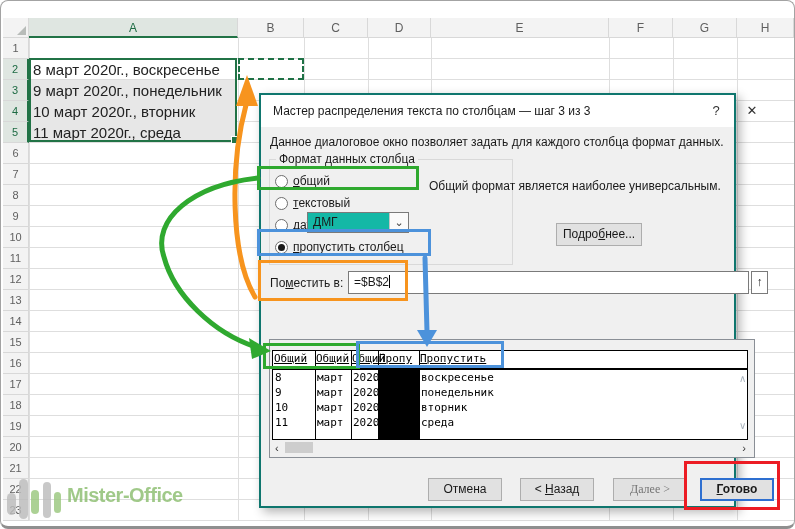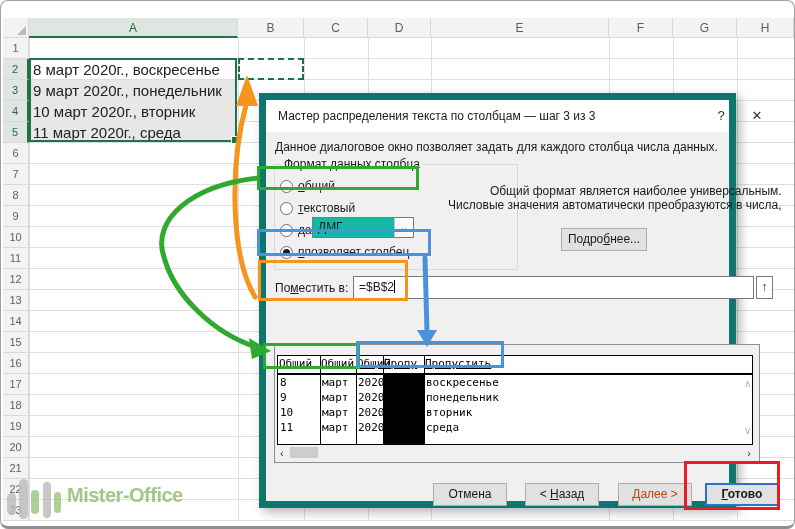--- a/index.html
+++ b/index.html
@@ -19,38 +19,38 @@
   .selfill{position:absolute;left:30px;top:79px;width:205px;height:62px;background:#e7e7e7;}
   .selbox{position:absolute;left:28px;top:57px;width:208px;height:84px;border:2px solid #217346;box-sizing:border-box;}
   .selbox .handle{position:absolute;right:-4px;bottom:-4px;width:6px;height:6px;background:#217346;border:1px solid #fff;}
   .celltext{position:absolute;left:32px;width:200px;height:21px;font-size:15px;color:#222;line-height:21px;white-space:nowrap;}
   .ants{position:absolute;left:237px;top:57px;width:66px;height:22px;border:2px dashed #1e7145;box-sizing:border-box;}
   
   .wm{position:absolute;left:4px;top:472px;width:220px;height:52px;opacity:.82;z-index:5;}
   .wmbar{position:absolute;border-radius:5px;}
   .wmtext{position:absolute;left:62px;top:11px;font-size:20px;font-weight:bold;letter-spacing:-0.5px;}
   
-  .dlg{position:absolute;left:258px;top:92px;width:477px;height:415px;background:#f0f0f0;border:7px solid #0f766e;box-shadow:4px 4px 10px rgba(0,0,0,.30);z-index:10;box-sizing:border-box;font-size:12px;color:#1a1a1a;}
+  .dlg{position:absolute;left:258px;top:92px;width:477px;height:415px;background:#f0f0f0;border:2px solid #0f766e;box-shadow:4px 4px 10px rgba(0,0,0,.30);z-index:10;box-sizing:border-box;font-size:12px;color:#1a1a1a;}
   .dlg .titlebar{position:absolute;left:0;top:0;width:100%;height:32px;background:#fff;}
   .dlg .title{position:absolute;left:12px;top:0;line-height:32px;font-size:12px;white-space:nowrap;}
   .dlg .help{position:absolute;left:446px;top:0;width:18px;text-align:center;line-height:32px;font-size:13px;color:#333;}
   .dlg .close{position:absolute;left:481px;top:0;width:20px;text-align:center;line-height:32px;font-size:13px;color:#333;}
   .dlg .intro{position:absolute;left:9px;top:40px;white-space:nowrap;}
   .grp{position:absolute;left:8px;top:64px;width:244px;height:106px;border:1px solid #d9d9d9;box-sizing:border-box;}
   .grp .glabel{position:absolute;left:6px;top:-8px;background:#f0f0f0;padding:0 3px;white-space:nowrap;}
   .radio{position:absolute;left:14px;width:13px;height:13px;border:1px solid #6e6e6e;border-radius:50%;background:#fff;box-sizing:border-box;}
   .radio.on:after{content:"";position:absolute;left:2px;top:2px;width:7px;height:7px;border-radius:50%;background:#1a1a1a;}
   .rlabel{position:absolute;left:32px;white-space:nowrap;}
   .ak{text-decoration:underline;}
   .combo{position:absolute;left:46px;top:117px;width:102px;height:21px;background:#14b8a6;border:1px solid #7a7a7a;box-sizing:border-box;}
   .combo .val{position:absolute;left:5px;top:0;line-height:19px;}
   .combo .dd{position:absolute;right:0;top:0;width:18px;height:19px;border-left:1px solid #c5c5c5;background:#fafafa;text-align:center;line-height:18px;color:#444;font-size:11px;}
-  .info{position:absolute;left:182px;top:84px;line-height:14px;white-space:nowrap;text-align:right;}
+  .info{position:absolute;left:168px;top:84px;line-height:14px;white-space:nowrap;}
   .btn{position:absolute;height:23px;background:#e1e1e1;border:1px solid #adadad;box-sizing:border-box;text-align:center;line-height:21px;font-size:12px;color:#1a1a1a;}
-  .btn.dis{color:#c2410c;}
+  .btn.dis{color:#737373;font-family:Liberation Serif, serif;}
   .btn.def{border:2px solid #2e6fd0;line-height:19px;font-weight:bold;}
   .morebtn{left:295px;top:128px;width:86px;}
   .destlabel{position:absolute;left:9px;top:181px;white-space:nowrap;}
   .destinput{position:absolute;left:87px;top:176px;width:401px;height:23px;background:#fff;border:1px solid #7a7a7a;box-sizing:border-box;line-height:21px;padding-left:5px;font-size:12px;}
   .caret{display:inline-block;width:1px;height:13px;background:#000;vertical-align:-2px;}
   .pickbtn{position:absolute;left:490px;top:176px;width:17px;height:23px;background:#fff;border:1px solid #7a7a7a;box-sizing:border-box;text-align:center;line-height:21px;font-weight:bold;font-size:12px;}
   .pvlabel{position:absolute;left:14px;top:224px;white-space:nowrap;margin-top:47px;}
   .pvpanel{position:absolute;left:8px;top:244px;width:486px;height:119px;border:1px solid #8a8f96;background:#f0f0f0;box-sizing:border-box;}
   .pvtable{position:absolute;left:2px;top:10px;width:476px;height:90px;background:#fff;border:1px solid #000;box-sizing:border-box;font-family:"DejaVu Sans Mono",monospace;font-size:11px;color:#000;overflow:hidden;}
   .pvhdr{position:absolute;top:1px;white-space:nowrap;text-decoration:underline;z-index:3;}
@@ -143,41 +143,40 @@
       </div>
     <div class="wmtext" style="color: rgb(140, 190, 112);">Mister-Office</div>
   </div>
 
   <div class="dlg">
     <div class="titlebar">
       <span class="title">Мастер распределения текста по столбцам — шаг 3 из 3</span>
       <span class="help">?</span>
       <span class="close">✕</span>
     </div>
-    <div class="intro">Данное диалоговое окно позволяет задать для каждого столбца числа данных.</div>
+    <div class="intro">Данное диалоговое окно позволяет задать для каждого столбца формат данных.</div>
 
     <div class="grp">
       <span class="glabel">Формат данных столбца</span>
     </div>
     <span class="radio" style="top:80px"></span>
     <span class="rlabel" style="top:79px"><span class="ak">о</span><span>бщий</span></span>
     <span class="radio" style="top:102px"></span>
     <span class="rlabel" style="top:101px"><span class="ak">т</span><span>екстовый</span></span>
     <span class="radio" style="top:124px"></span>
     <span class="rlabel" style="top:123px"><span class="ak">д</span><span>ата:</span></span>
     <span class="combo">
       <span class="val">ДМГ</span>
       <span class="dd">⌄</span>
     </span>
     <span class="radio on" style="top:146px"></span>
-    <span class="rlabel" style="top:145px"><span class="ak">п</span><span>позволяет столбец</span></span>
+    <span class="rlabel" style="top:145px"><span class="ak">п</span><span>ропустить столбец</span></span>
 
     <div class="info">
       <div>Общий формат является наиболее универсальным.</div>
-      <div>Числовые значения автоматически преобразуются в числа,</div>
     </div>
     <div class="btn morebtn"><span>Подро</span><span class="ak">б</span><span>нее...</span></div>
 
     <div class="destlabel"><span>По</span><span class="ak">м</span><span>естить в:</span></div>
     <div class="destinput"><span>=$B$2</span><span class="caret"></span></div>
     <div class="pickbtn"><span>↑</span></div>
 
     <div class="pvlabel"><span>Образец разбора данн</span><span class="ak">ы</span><span>х</span></div>
     <div class="pvpanel">
       <div class="pvtable" id="pvtable">

